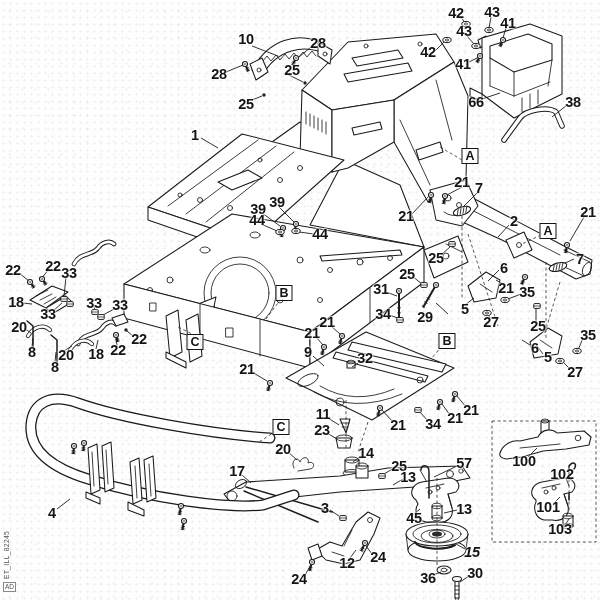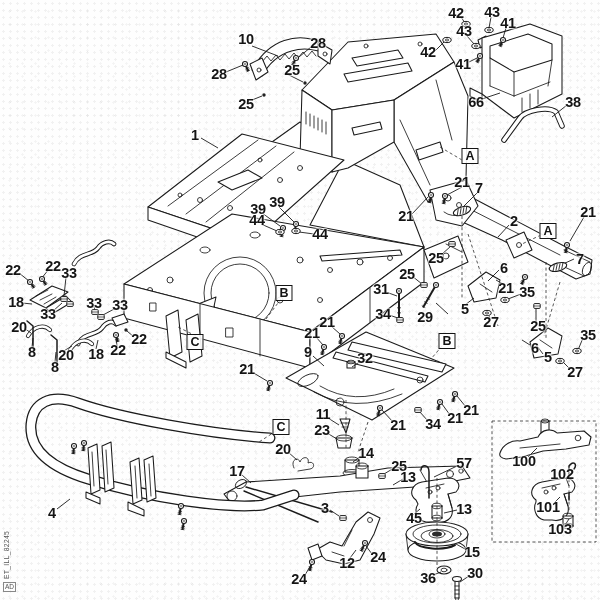--- a/index.html
+++ b/index.html
@@ -765,21 +765,21 @@
       <div class="callout" style="left: 237px; top: 471px;">17</div>
       <div class="callout" style="left: 399px; top: 466px;">25</div>
       <div class="callout" style="left: 408px; top: 477px;">13</div>
       <div class="callout" style="left: 464px; top: 463px;">57</div>
       <div class="callout" style="left: 394px; top: 518px; margin-left: 20px;">45</div>
       <div class="callout" style="left: 464px; top: 509px;">13</div>
       <div class="callout" style="left: 325px; top: 508px;">3</div>
       <div class="callout" style="left: 347px; top: 563px;">12</div>
       <div class="callout" style="left: 378px; top: 557px;">24</div>
       <div class="callout" style="left: 299px; top: 579px;">24</div>
-      <div class="callout" style="left: 472px; top: 552px;">15</div>
+      <div class="callout" style="left: 472px; top: 552px; font-style: italic;">15</div>
       <div class="callout" style="left: 428px; top: 578px;">36</div>
       <div class="callout" style="left: 475px; top: 573px;">30</div>
       <div class="callout" style="left: 52px; top: 513px;">4</div>
       <div class="callout" style="left: 524px; top: 461px; text-align: center;">100</div>
       <div class="callout" style="left: 562px; top: 474px;">102</div>
       <div class="callout" style="left: 548px; top: 507px;">101</div>
       <div class="callout" style="left: 560px; top: 529px;">103</div>
       <div class="callout boxed" style="left: 470px; top: 156px;">A</div>
       <div class="callout boxed" style="left: 548px; top: 231px;">A</div>
       <div class="callout boxed" style="left: 284px; top: 293px;">B</div>

